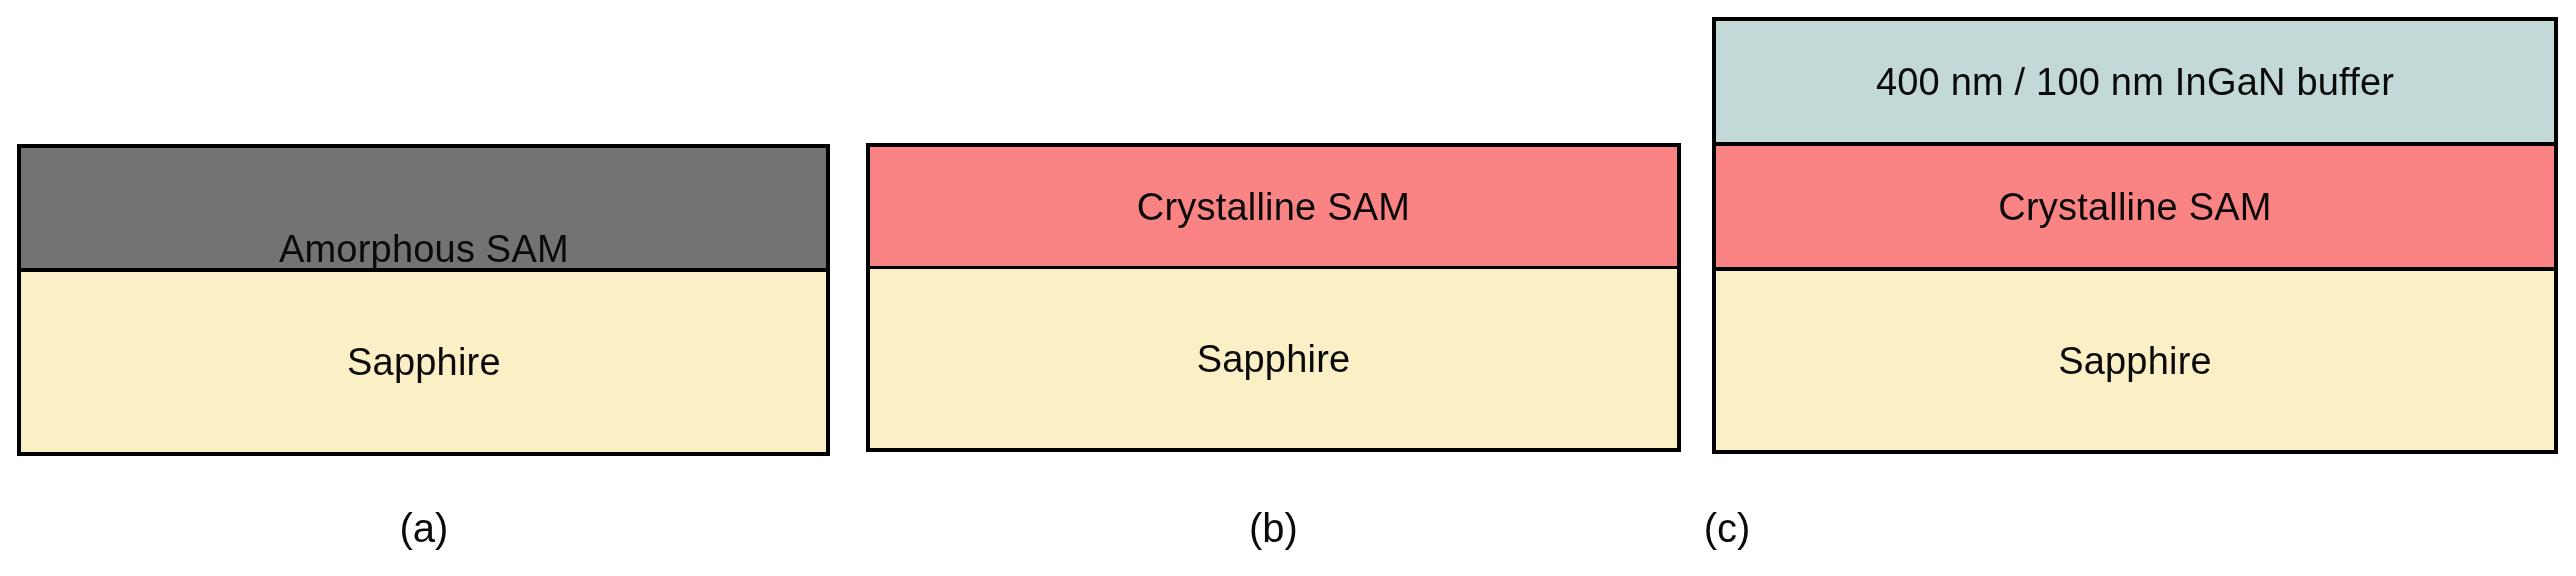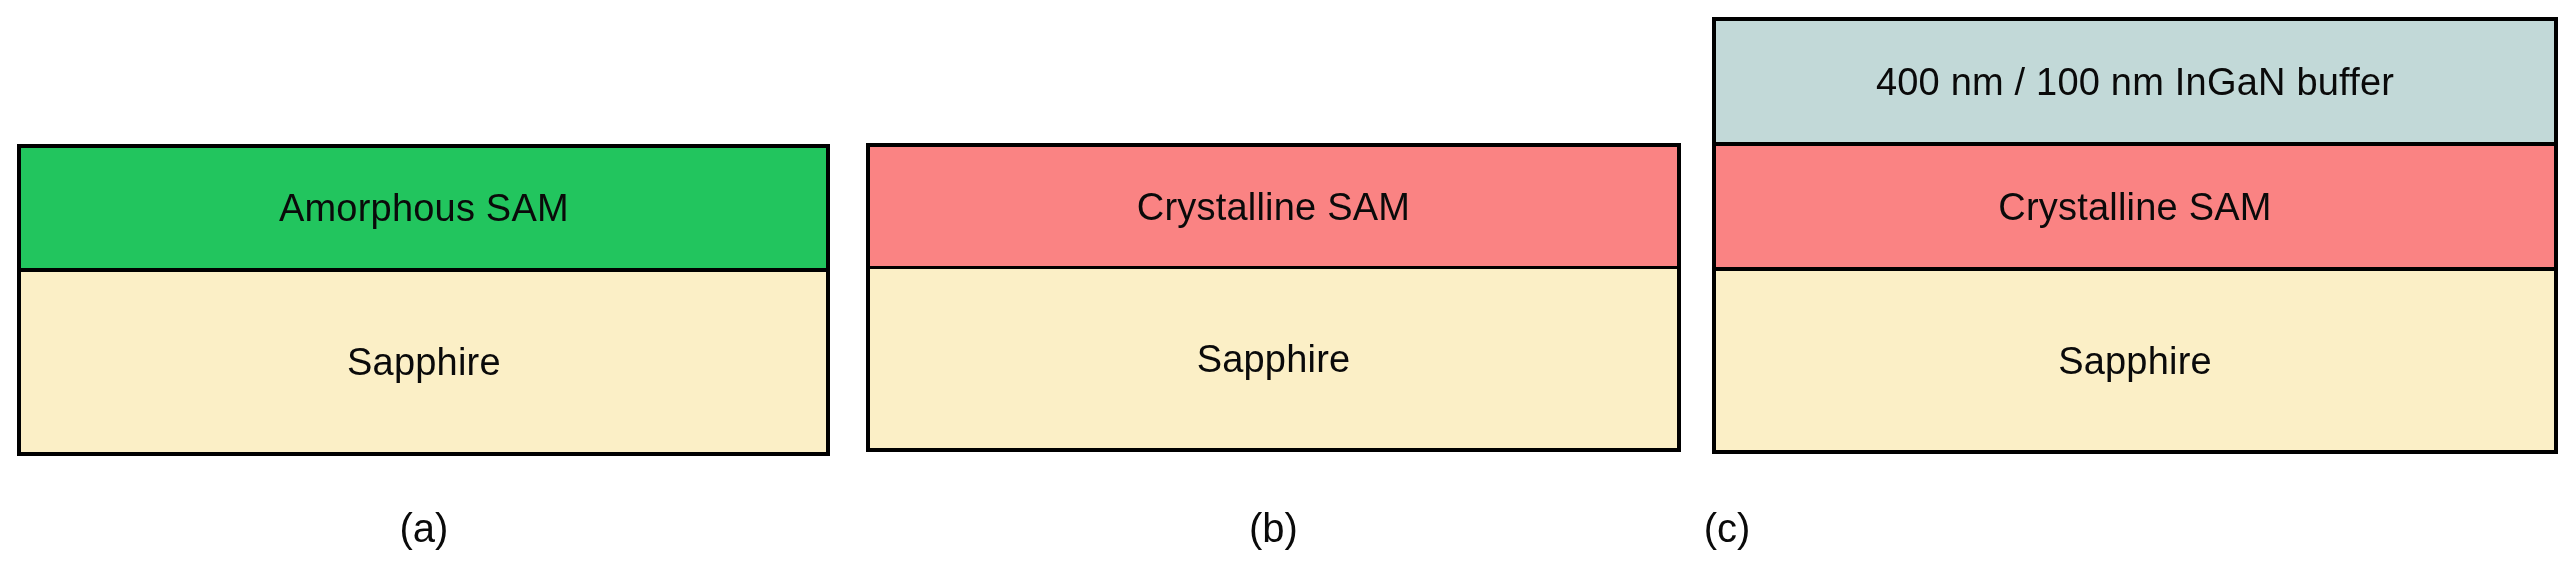--- a/index.html
+++ b/index.html
@@ -82,21 +82,21 @@
   #panel-c .lyr-sapphire { left: 0px; top: 271px; width: 846px; height: 183px; }
   #panel-c .panel-caption { left: -408px; top: 508px; width: 846px; }
 </style>
 </head>
 <body>
 
 <div id="figure">
 
   <div class="panel" id="panel-a">
 
-    <div class="layer lyr-sam" style="background:#22c55e;">
+    <div class="layer lyr-sam" style="background:#737373;align-items:flex-end;">
       <span class="layer-label">Amorphous SAM</span>
     </div>
 
     <div class="layer lyr-sapphire below-join" style="background:#FBEFC6;">
       <span class="layer-label">Sapphire</span>
     </div>
 
     <div class="panel-caption">(a)</div>
   </div>
 

